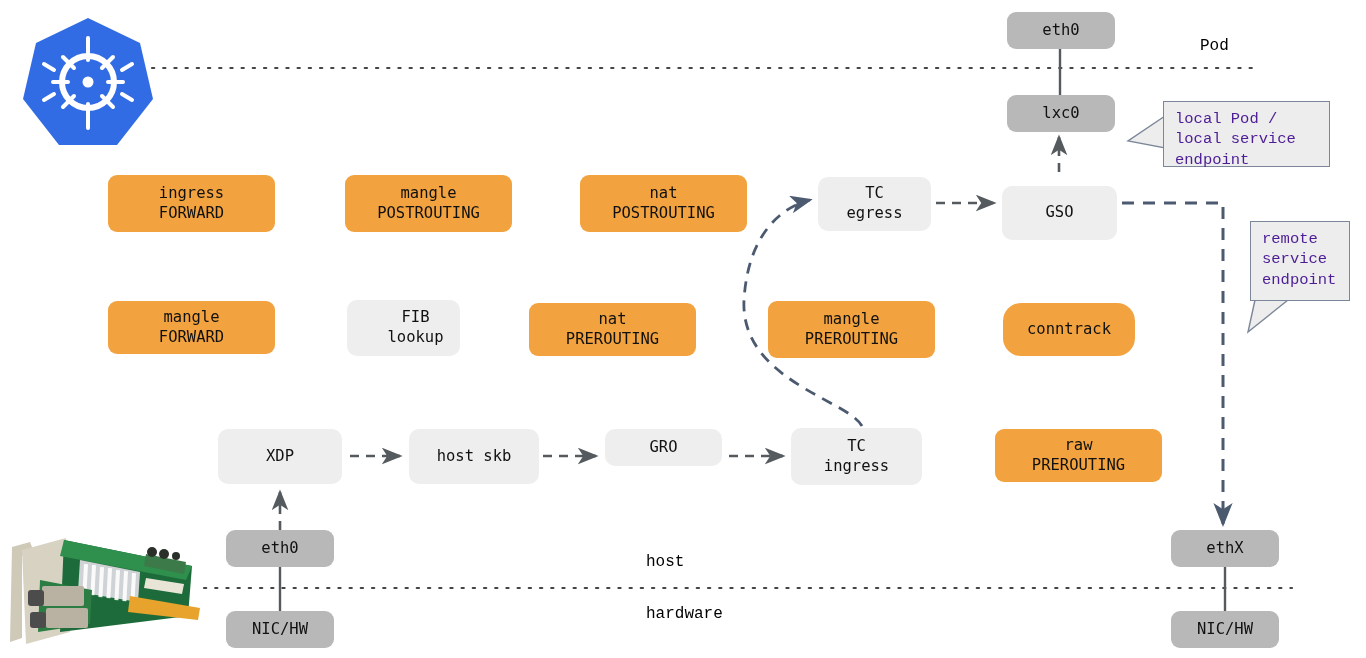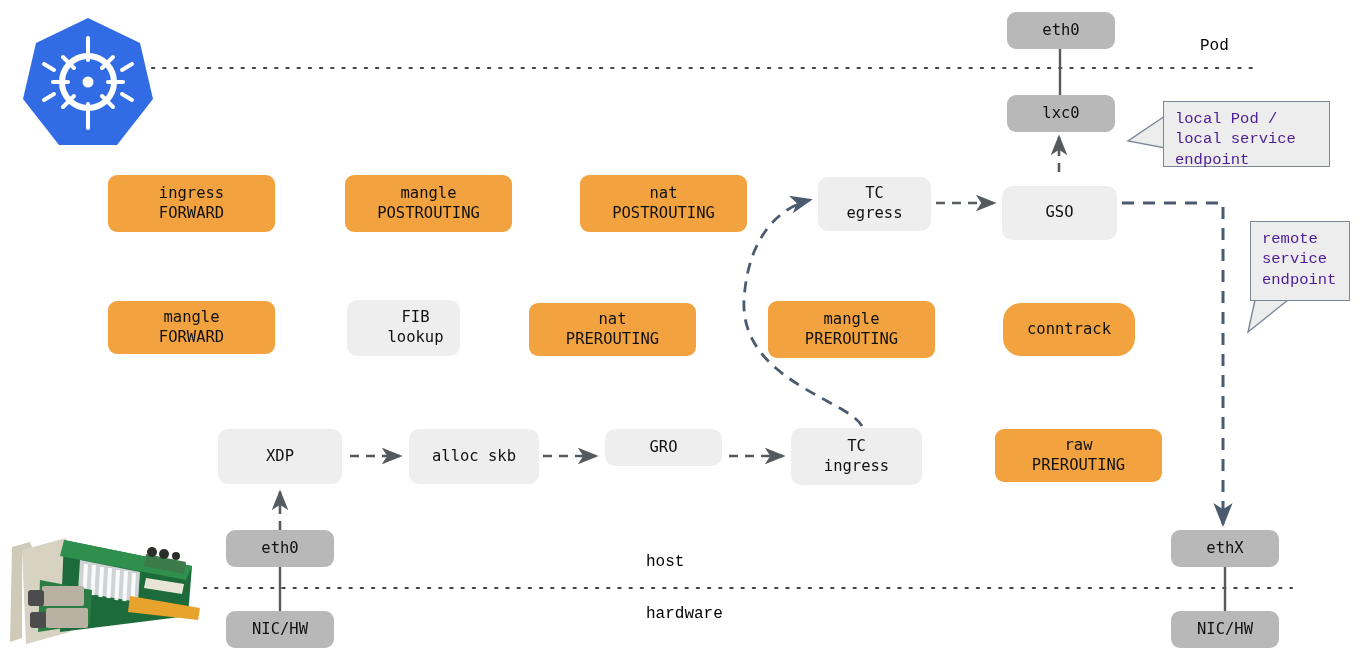--- a/index.html
+++ b/index.html
@@ -146,21 +146,21 @@
 PREROUTING</div>
   <div class="box orange" style="left:768px;top:301px;width:167px;height:57px;">mangle
 PREROUTING</div>
   <div class="box orange rounded" style="left:1003px;top:303px;width:132px;height:53px;">conntrack</div>
 
   <div class="box grey" style="left:818px;top:177px;width:113px;height:54px;">TC
 egress</div>
   <div class="box grey" style="left:1002px;top:186px;width:115px;height:54px;">GSO</div>
 
   <div class="box grey" style="left:218px;top:429px;width:124px;height:55px;">XDP</div>
-  <div class="box grey" style="left:409px;top:429px;width:130px;height:55px;">alloc skb</div>
+  <div class="box grey" style="left:409px;top:429px;width:130px;height:55px;">host skb</div>
   <div class="box grey" style="left:605px;top:429px;width:117px;height:37px;">GRO</div>
   <div class="box grey" style="left:791px;top:428px;width:131px;height:57px;">TC
 ingress</div>
   <div class="box orange" style="left:995px;top:429px;width:167px;height:53px;">raw
 PREROUTING</div>
 
   <div class="callout" style="left:1163px;top:101px;width:167px;height:66px;">local Pod /
 local service
 endpoint</div>
   <div class="callout" style="left:1250px;top:221px;width:100px;height:80px;">remote

